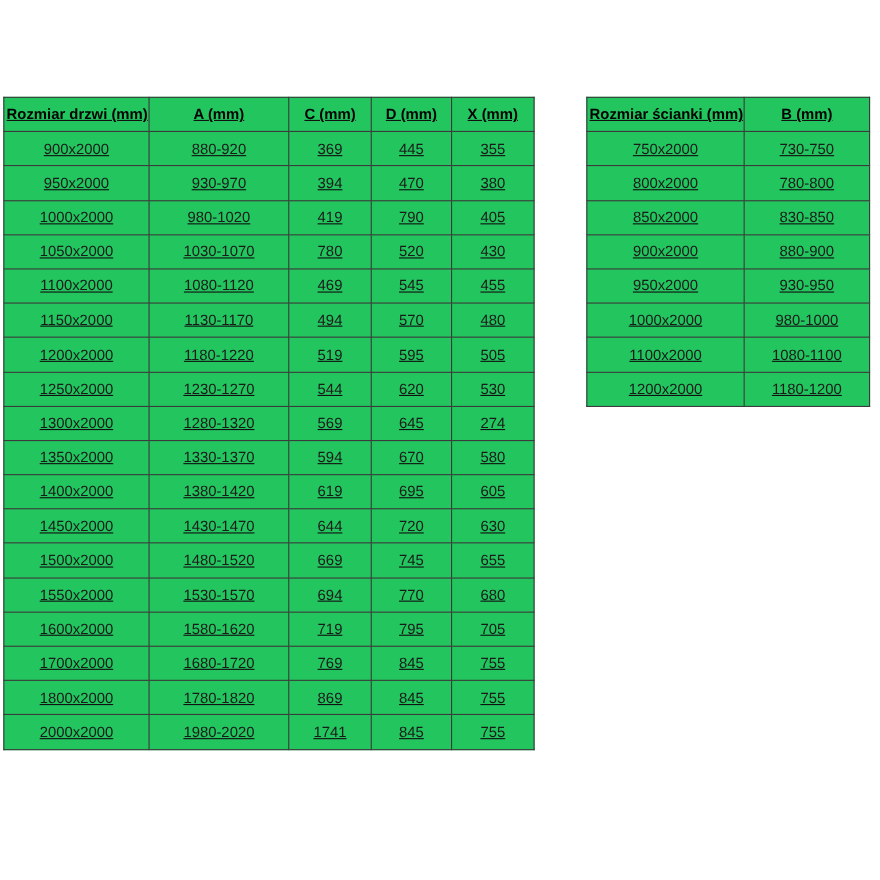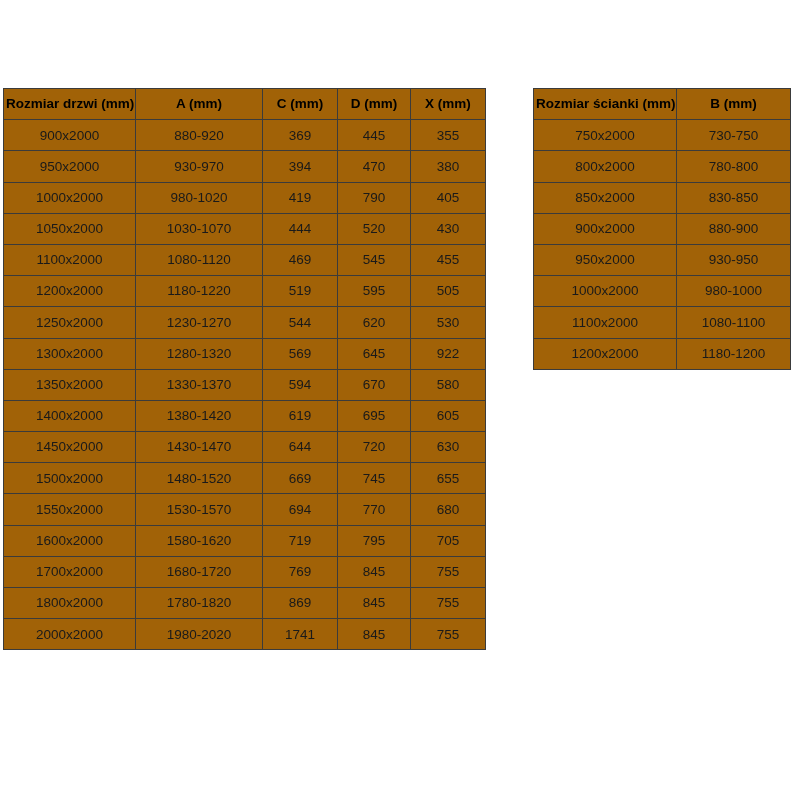--- a/index.html
+++ b/index.html
@@ -17,21 +17,22 @@
     position: relative;
     width: 800px;
     height: 800px;
     background: #ffffff;
   }
   table.spec {
     position: absolute;
     top: 88px;
     border-collapse: collapse;
     table-layout: fixed;
-    background: #a16207;
+    background: #22c55e;
+    text-decoration: underline;
   }
   table.spec.doors { left: 3px;   width: 482px; }
   table.spec.walls { left: 533px; width: 257px; }
   table.spec th,
   table.spec td {
     border: 1px solid #3b3b3b;
     text-align: center;
     vertical-align: middle;
     height: 30.2px;
     padding: 0 2px;
@@ -89,51 +90,58 @@
         <tr>
           <td>1000x2000</td>
           <td>980-1020</td>
           <td>419</td>
           <td>790</td>
           <td>405</td>
         </tr>
         <tr>
           <td>1050x2000</td>
           <td>1030-1070</td>
-          <td>444</td>
+          <td>780</td>
           <td>520</td>
           <td>430</td>
         </tr>
         <tr>
           <td>1100x2000</td>
           <td>1080-1120</td>
           <td>469</td>
           <td>545</td>
           <td>455</td>
         </tr>
         <tr>
+          <td>1150x2000</td>
+          <td>1130-1170</td>
+          <td>494</td>
+          <td>570</td>
+          <td>480</td>
+        </tr>
+        <tr>
           <td>1200x2000</td>
           <td>1180-1220</td>
           <td>519</td>
           <td>595</td>
           <td>505</td>
         </tr>
         <tr>
           <td>1250x2000</td>
           <td>1230-1270</td>
           <td>544</td>
           <td>620</td>
           <td>530</td>
         </tr>
         <tr>
           <td>1300x2000</td>
           <td>1280-1320</td>
           <td>569</td>
           <td>645</td>
-          <td>922</td>
+          <td>274</td>
         </tr>
         <tr>
           <td>1350x2000</td>
           <td>1330-1370</td>
           <td>594</td>
           <td>670</td>
           <td>580</td>
         </tr>
         <tr>
           <td>1400x2000</td>

